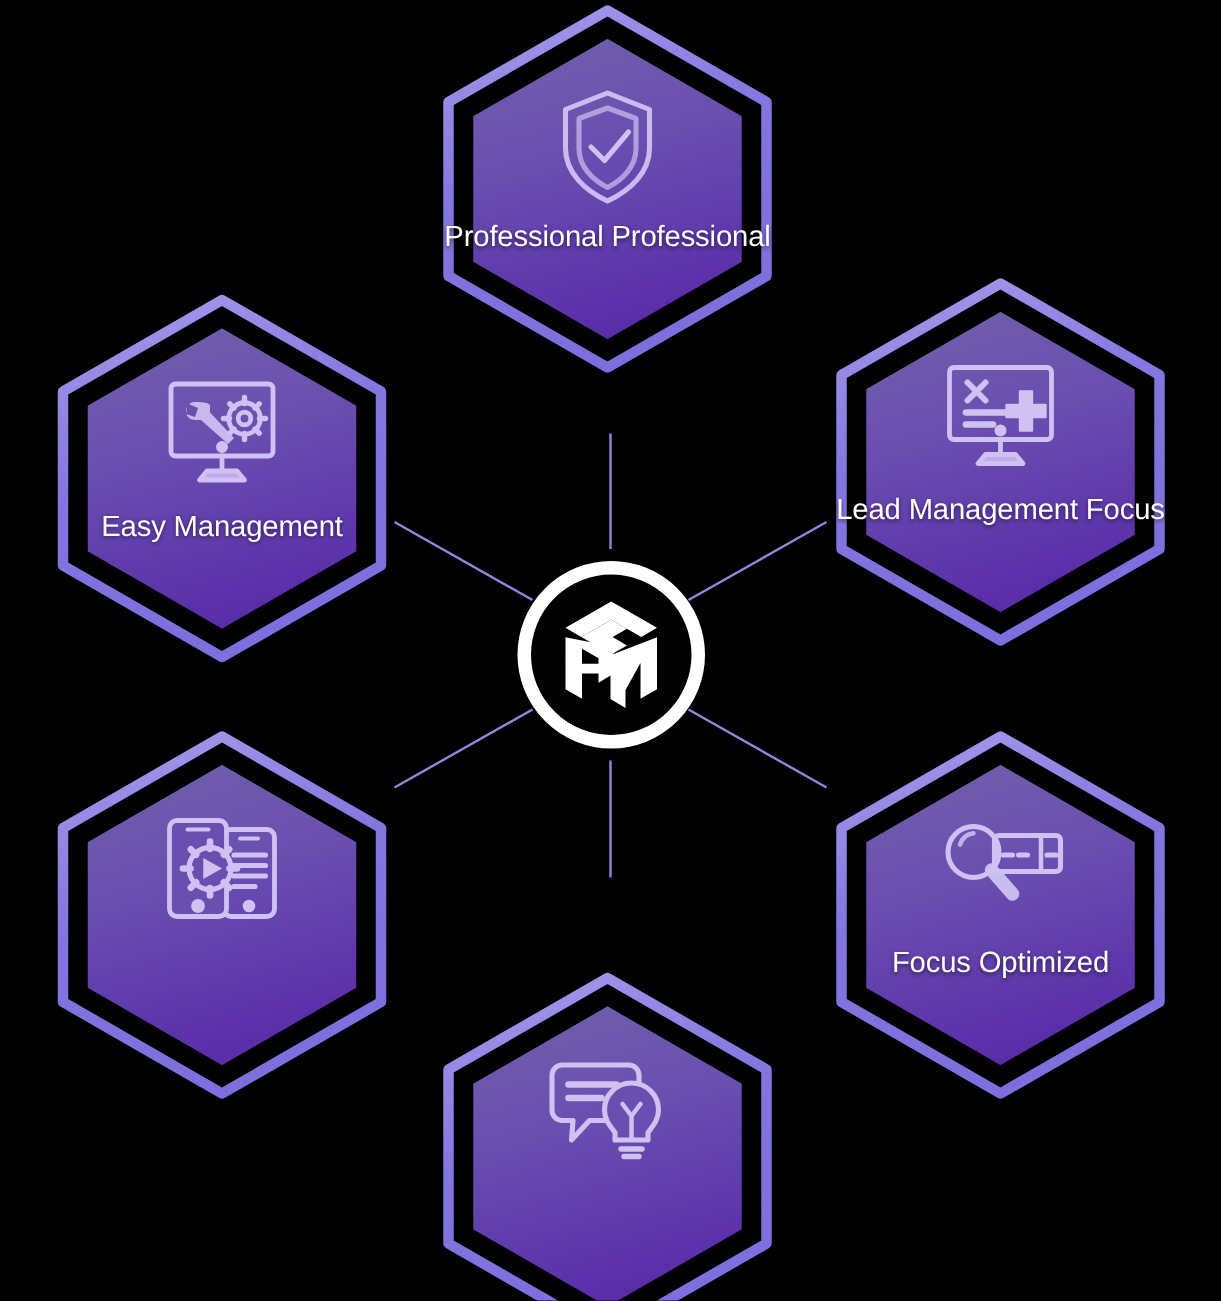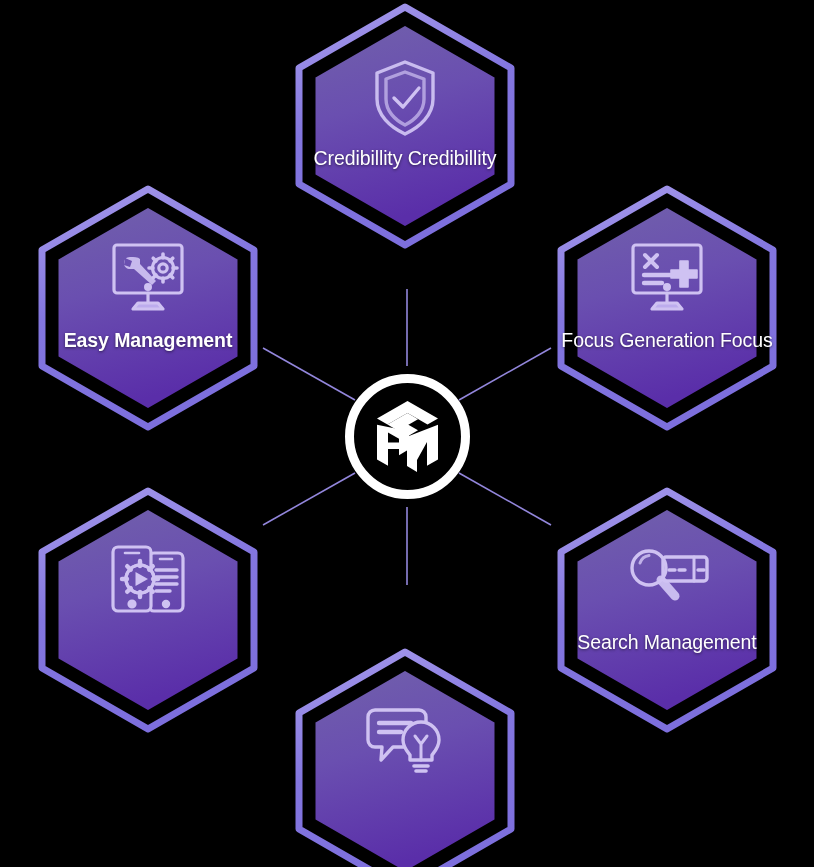--- a/index.html
+++ b/index.html
@@ -73,21 +73,21 @@
     font-size: 19.5px;
     font-family: "Liberation Sans", sans-serif;
     letter-spacing: -0.1px;
     white-space: nowrap;
     z-index: 3;
     text-shadow: 0 1px 3px rgba(0,0,0,0.55);
   }
 
   
   #node-top        { left: 289px; top: 3px; }
-  #node-topleft    { left: 32px;  top: 185px; font-weight: bold; }
+  #node-topleft    { left: 32px;  top: 196px; }
   #node-topright   { left: 551px; top: 185px; }
   #node-bottomleft { left: 32px;  top: 487px; }
   #node-bottomright{ left: 551px; top: 487px; }
   #node-bottom     { left: 289px; top: 648px; }
 </style>
 </head>
 <body>
 
 <div id="stage">
 
@@ -125,21 +125,21 @@
       <path d="M116 4 L222 65 L222 181 L116 242 L10 181 L10 65 Z" fill="none" stroke="url(#gbordA)" stroke-width="7" stroke-linejoin="round"></path>
       <path d="M116 20 L208 73 L208 173 L116 226 L24 173 L24 73 Z" fill="url(#gfillA)" stroke="#000000" stroke-width="5" stroke-linejoin="round"></path>
     </svg>
     <svg class="hex-icon" viewBox="0 0 96 86">
       <g fill="none" stroke="#cfc2f2" stroke-width="3.4" stroke-linecap="round" stroke-linejoin="round">
         <path d="M48 7 L76 18 L76 44 C76 60 63 72 48 79 C33 72 20 60 20 44 L20 18 Z" opacity="0.95"></path>
         <path d="M48 17 L67 24 L67 44 C67 56 58 65 48 70 C38 65 29 56 29 44 L29 24 Z" opacity="0.7"></path>
         <path d="M37 43 L46 52 L62 33"></path>
       </g>
     </svg>
-    <div class="hex-label">Credibillity Credibillity</div>
+    <div class="hex-label">Professional Professional</div>
   </div>
 
   <div class="hex-node" id="node-topleft">
     <svg class="hex-svg" viewBox="0 0 232 246">
       <path d="M116 4 L222 65 L222 181 L116 242 L10 181 L10 65 Z" fill="none" stroke="url(#gbordA)" stroke-width="7" stroke-linejoin="round"></path>
       <path d="M116 20 L208 73 L208 173 L116 226 L24 173 L24 73 Z" fill="url(#gfillA)" stroke="#000000" stroke-width="5" stroke-linejoin="round"></path>
     </svg>
     <svg class="hex-icon" viewBox="0 0 96 86">
       <g fill="none" stroke="#cfc2f2" stroke-width="3.2" stroke-linecap="round" stroke-linejoin="round">
         <rect x="14" y="8" width="68" height="48" rx="3"></rect>
@@ -182,21 +182,21 @@
         <path d="M26 18 L38 30" stroke-width="4"></path>
         <path d="M38 18 L26 30" stroke-width="4"></path>
 
         <path d="M25 38 L51 38" stroke-width="4.4"></path>
         <path d="M25 46 L43 46" stroke-width="4.4"></path>
 
         <path d="M62 26 L72 26 L72 18 L62 18 Z" fill="#cfc2f2" stroke="none" opacity="0"></path>
         <path d="M61 24 L61 33 L52 33 L52 41 L61 41 L61 50 L69 50 L69 41 L78 41 L78 33 L69 33 L69 24 Z" fill="#cfc2f2" stroke="#cfc2f2" stroke-width="1.6" stroke-linejoin="round"></path>
       </g>
     </svg>
-    <div class="hex-label">Focus Generation Focus</div>
+    <div class="hex-label">Lead Management Focus</div>
   </div>
 
   <div class="hex-node" id="node-bottomleft">
     <svg class="hex-svg" viewBox="0 0 232 246">
       <path d="M116 4 L222 65 L222 181 L116 242 L10 181 L10 65 Z" fill="none" stroke="url(#gbordA)" stroke-width="7" stroke-linejoin="round"></path>
       <path d="M116 20 L208 73 L208 173 L116 226 L24 173 L24 73 Z" fill="url(#gfillA)" stroke="#000000" stroke-width="5" stroke-linejoin="round"></path>
     </svg>
     <svg class="hex-icon" viewBox="0 0 96 86">
       <g fill="none" stroke="#cfc2f2" stroke-width="3.2" stroke-linecap="round" stroke-linejoin="round">
 
@@ -247,21 +247,21 @@
           <path d="M50 31 L56 31"></path>
             <path d="M60 31 L66 31"></path>
           <path d="M79 31 L85 31"></path>
         </g>
 
         <circle cx="30" cy="29" r="17"></circle>
         <path d="M21 24 C22.5 19.5 26 17 30 16.5" stroke-width="3" opacity="0.85"></path>
         <path d="M42 41 L56 57" stroke-width="9" stroke-linecap="round" opacity="0.95"></path>
       </g>
     </svg>
-    <div class="hex-label">Search Management</div>
+    <div class="hex-label">Focus Optimized</div>
   </div>
 
   <div class="hex-node" id="node-bottom">
     <svg class="hex-svg" viewBox="0 0 232 246">
       <path d="M116 4 L222 65 L222 181 L116 242 L10 181 L10 65 Z" fill="none" stroke="url(#gbordA)" stroke-width="7" stroke-linejoin="round"></path>
       <path d="M116 20 L208 73 L208 173 L116 226 L24 173 L24 73 Z" fill="url(#gfillA)" stroke="#000000" stroke-width="5" stroke-linejoin="round"></path>
     </svg>
     <svg class="hex-icon" viewBox="0 0 96 86">
       <g fill="none" stroke="#cfc2f2" stroke-width="3.4" stroke-linecap="round" stroke-linejoin="round">
 

